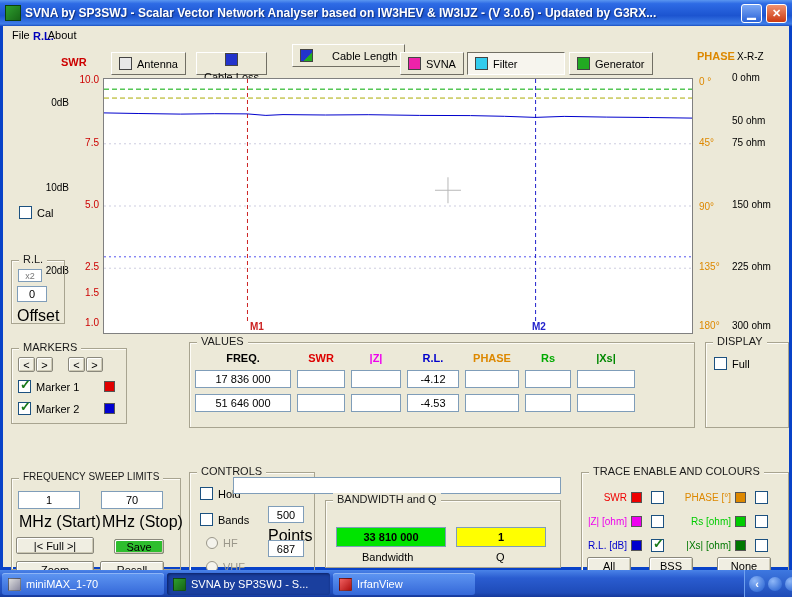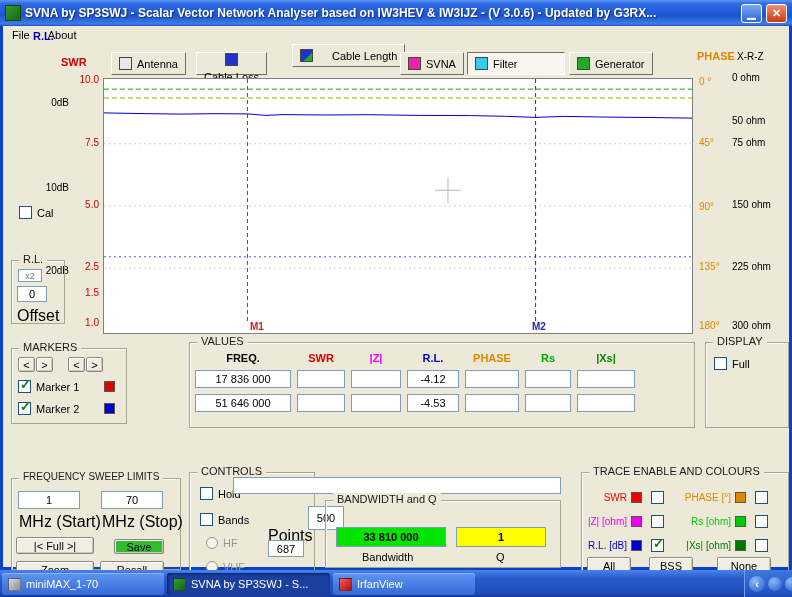--- a/index.html
+++ b/index.html
@@ -266,21 +266,21 @@
         <span>Bands</span>
       </div>
       <div class="cbrow dim" style="left:16px;top:64px;">
         <span class="radio"></span>
         <span>HF</span>
       </div>
       <div class="cbrow dim" style="left:16px;top:88px;">
         <span class="radio"></span>
         <span>VHF</span>
       </div>
-      <input class="sunken" style="left: 78px; top: 33px; width: 36px; height: 24px; margin-left: 40px;" value="500">
+      <input class="sunken" style="left: 78px; top: 33px; width: 36px; height: 17px;" value="500">
       <span class="lbl" style="left:78px;top:54px;">Points</span>
       <input class="sunken" style="left: 78px; top: 67px; width: 36px; height: 17px; text-align: center;" value="687">
     </div>
 
     <input class="sunken" style="left: 230px; top: 477px; width: 328px; height: 17px; text-align: left; padding-left: 3px;" value="">
 
     <div class="group" style="left:322px;top:500px;width:236px;height:68px;">
       <span class="gtitle">BANDWIDTH and Q</span>
       <div class="sunken" style="left: 10px; top: 26px; width: 110px; height: 20px; font-weight: bold; background-color: rgb(0, 228, 0);">33 810 000</div>
       <span class="lbl" style="left:36px;top:50px;font-size:11px;">Bandwidth</span>

